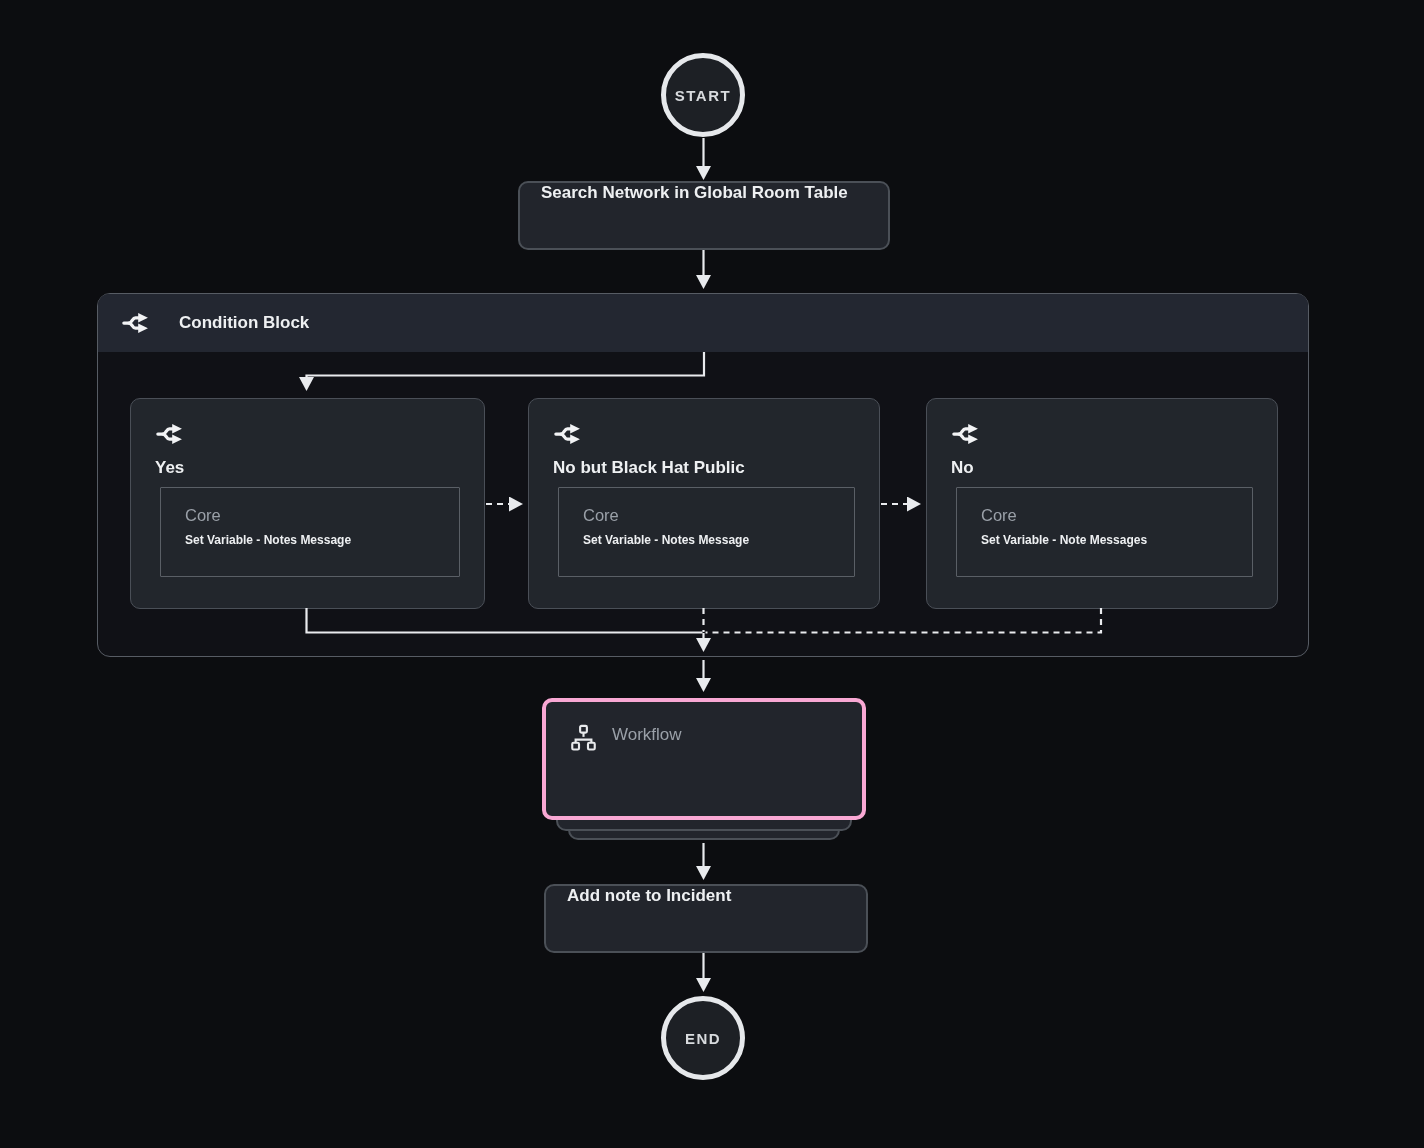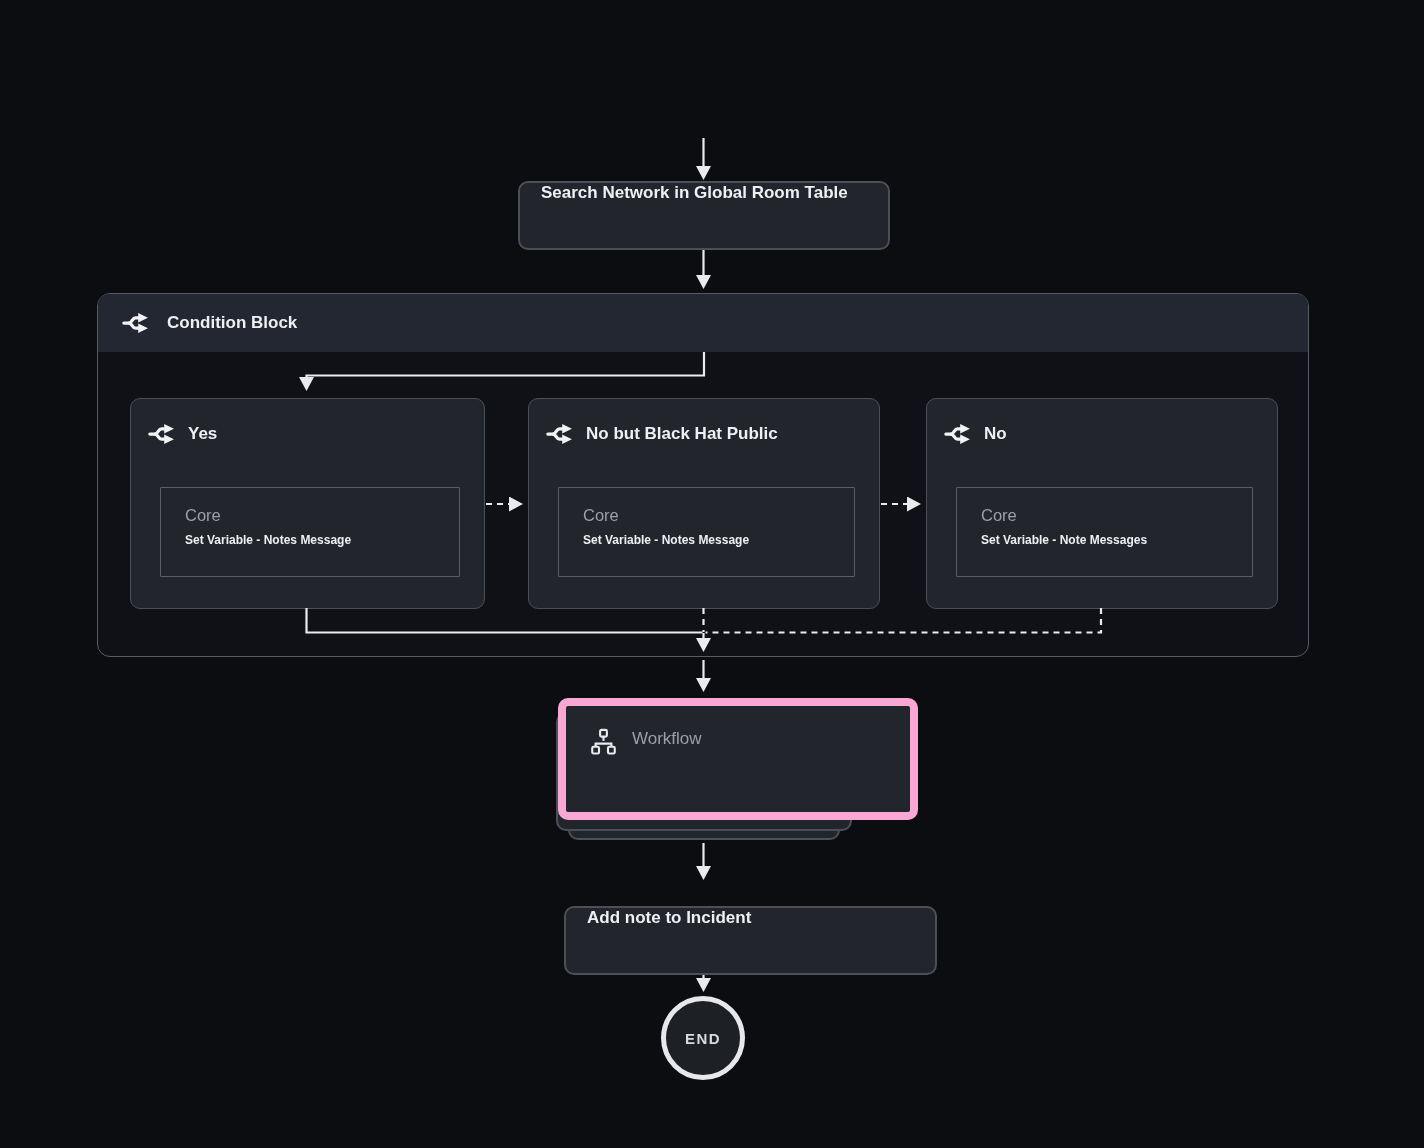--- a/index.html
+++ b/index.html
@@ -53,21 +53,21 @@
     box-sizing: border-box;
     color: #eef0f2;
     font-size: 17px;
     font-weight: 700;
     display: flex;
     align-items: flex-start;
     padding-left: 21px;
     z-index: 10;
   }
   .box-search { left: 518px; top: 181px; width: 372px; height: 69px; }
-  .box-addnote { left: 564px; top: 884px; width: 373px; height: 69px; margin-top: 22px; }
+  .box-addnote { left: 544px; top: 884px; width: 324px; height: 69px; }
 
   
   .condition-container {
     position: absolute;
     left: 97px; top: 293px;
     width: 1212px; height: 364px;
     border: 1.5px solid #575c64;
     border-radius: 13px;
     background: #101116;
     box-sizing: border-box;
@@ -75,21 +75,21 @@
   }
   .condition-header {
     position: absolute;
     left: 0; top: 0; right: 0;
     height: 58px;
     background: #232731;
     border-radius: 11px 11px 0 0;
     display: flex;
     align-items: center;
     padding-left: 23px;
-    gap: 16px;
+    gap: 28px;
     box-sizing: border-box;
   }
   .condition-header .hdr-label {
     color: #eef0f2;
     font-size: 17px;
     font-weight: 700;
   }
 
   
   .branch {
@@ -100,24 +100,25 @@
     border: 1.5px solid #4a4f57;
     border-radius: 10px;
     box-sizing: border-box;
     z-index: 10;
   }
   .branch.b0 { left: 32px;  width: 355px; }
   .branch.b1 { left: 430px; width: 352px; padding-left: 16px; }
   .branch.b2 { left: 828px; width: 352px; }
   .branch-header {
     position: absolute;
-    left: 16px; top: 22px;
+    left: 24px; top: 22px;
     display: flex;
-    align-items: center;
+    align-items: flex-start;
     gap: 11px;
+    flex-direction: column;
   }
   .branch-header .br-label {
     color: #eef0f2;
     font-size: 17px;
     font-weight: 700;
   }
   .branch-card {
     position: absolute;
     left: 29px; right: 24px;
     top: 88px; height: 90px;
@@ -137,27 +138,26 @@
     font-size: 12px;
     font-weight: 700;
     line-height: 28px;
     white-space: nowrap;
   }
 
   
   .workflow-node {
     position: absolute;
     left: 542px; top: 698px;
-    width: 360px; height: 122px;
+    width: 324px; height: 122px;
     background: #22252c;
-    border: 8px solid #f9a8d4;
+    border: 4px solid #f9a8d4;
     border-radius: 10px;
     box-sizing: border-box;
     z-index: 10;
-    margin-left: 16px;
   }
   .stack-layer {
     position: absolute;
     background: #22252c;
     border: 2px solid #4b5057;
     border-radius: 10px;
     box-sizing: border-box;
   }
   .stack-layer.l1 { left: 556px; top: 712px; width: 296px; height: 119px; z-index: 9; }
   .stack-layer.l2 { left: 568px; top: 722px; width: 272px; height: 118px; z-index: 8; }
@@ -205,20 +205,23 @@
       <path d="M306.5 608 V632.5 H702.5"></path>
       <path d="M703.5 608 V632" stroke-dasharray="6 5"></path>
       <path d="M1101 608 V632.5 H705.5" stroke-dasharray="6 5"></path>
       <path d="M703.5 633 V649" marker-end="url(#ah)"></path>
       <path d="M703.5 660 V689" marker-end="url(#ah)"></path>
       <path d="M703.5 843 V877" marker-end="url(#ah)"></path>
       <path d="M703.5 953 V989" marker-end="url(#ah)"></path>
     </g>
   </svg>
 
+  <div class="terminal start">
+    <span>START</span>
+  </div>
 
   <div class="action-box box-search">
     <span>Search Network in Global Room Table</span>
   </div>
 
   <div class="condition-container">
     <div class="condition-header">
       <svg class="icon" width="30" height="26" viewBox="0 0 26 24">
         <g fill="none" stroke="#f2f3f5" stroke-width="3" stroke-linecap="round">
           <path d="M1.8 12 H6.5 C9.5 12 9.5 7.2 12.5 7.2 H15.5"></path>

